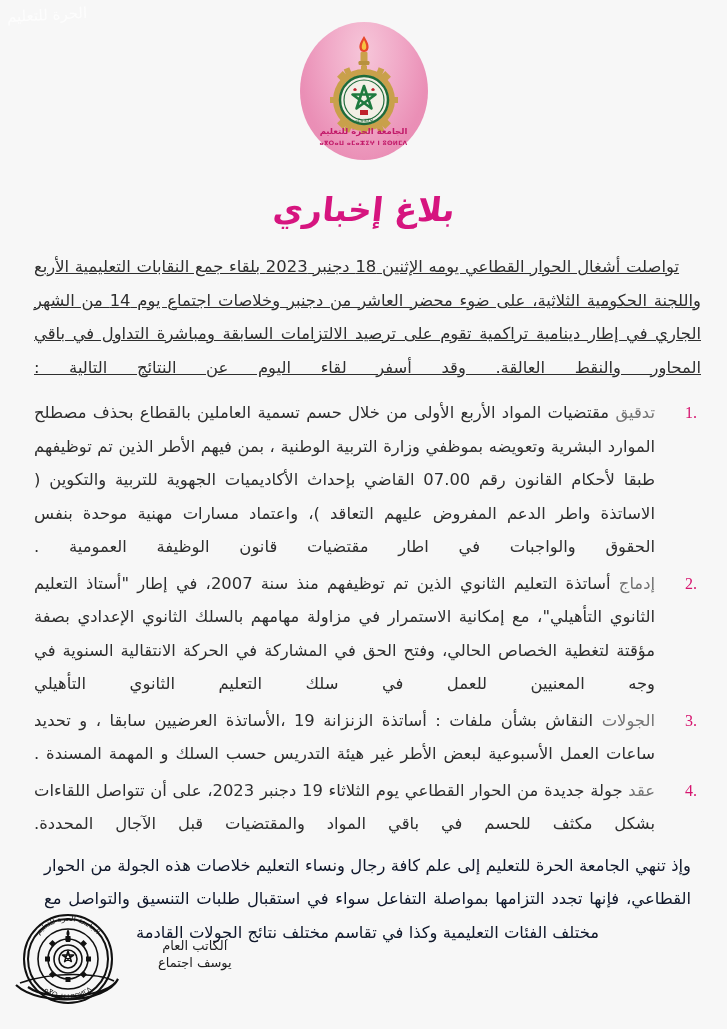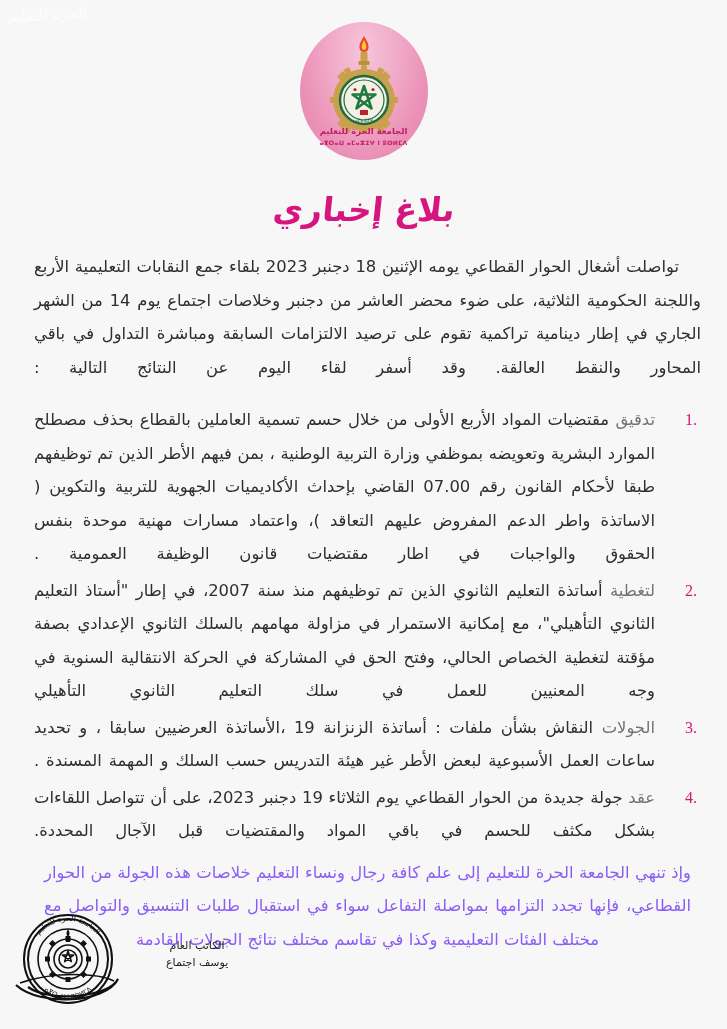--- a/index.html
+++ b/index.html
@@ -117,23 +117,24 @@
     left: 34px;
     direction: rtl;
     text-align: justify;
     text-align-last: justify;
     font-size: 16.4px;
     line-height: 33.5px;
     color: #2e2e2e;
   }
   .para-intro {
     text-indent: 22px;
-    margin: 0 0 19px 0;
+    margin: 0 0 12px 0;
     text-align: justify;
     text-align-last: justify;
+    text-decoration: underline;
   }
   ol.results {
     list-style: none;
     margin: 0;
     padding: 0;
   }
   ol.results > li {
     position: relative;
     padding-right: 46px;
     margin-bottom: 3px;
@@ -148,21 +149,21 @@
     color: #d6156f;
     font-family: "Liberation Serif", "DejaVu Serif", serif;
     font-size: 16px;
     direction: ltr;
   }
   .kw {
     color: #737373;
   }
   .para-closing {
     margin: 8px 0 0 0;
-    color: #8b5cf6;
+    color: #0f172a;
     text-align: justify;
     text-align-last: center;
     padding: 0 10px;
   }
 
   
   .sign-area {
     position: absolute;
     left: 8px;
     bottom: 6px;
@@ -175,25 +176,24 @@
     top: 6px;
     width: 108px;
     height: 102px;
   }
   .sign-text {
     position: absolute;
     left: 150px;
     top: 32px;
     direction: rtl;
     text-align: center;
-    font-size: 11px;
+    font-size: 13px;
     line-height: 17px;
     color: #1d1d1d;
     white-space: nowrap;
-    margin-left: 8px;
   }
 </style>
 </head>
 <body>
 
 <div class="page">
 
   <div class="watermark">الحرة للتعليم</div>
 
   <div class="logo-wrap">
@@ -250,21 +250,21 @@
 
   <div class="body-block">
 
     <p class="para-intro">تواصلت أشغال الحوار القطاعي يومه الإثنين 18 دجنبر 2023 بلقاء جمع النقابات التعليمية الأربع واللجنة الحكومية الثلاثية، على ضوء محضر العاشر من دجنبر  وخلاصات اجتماع يوم 14 من الشهر الجاري في إطار دينامية تراكمية تقوم على ترصيد الالتزامات السابقة ومباشرة التداول في باقي المحاور والنقط العالقة. وقد أسفر لقاء اليوم عن النتائج التالية :</p>
 
     <ol class="results">
       <li>
         <span class="li-num">1.</span><span class="kw">تدقيق</span><span> مقتضيات المواد الأربع الأولى من خلال حسم تسمية العاملين بالقطاع بحذف مصطلح الموارد البشرية وتعويضه بموظفي وزارة التربية الوطنية ، بمن فيهم الأطر الذين تم توظيفهم طبقا لأحكام القانون رقم 07.00 القاضي بإحداث الأكاديميات الجهوية للتربية والتكوين ( الاساتذة واطر الدعم المفروض عليهم التعاقد )، واعتماد مسارات مهنية موحدة بنفس الحقوق والواجبات في اطار مقتضيات قانون الوظيفة العمومية .</span>
       </li>
       <li>
-        <span class="li-num">2.</span><span class="kw">لتغطية</span><span> أساتذة التعليم الثانوي الذين تم توظيفهم منذ سنة 2007، في إطار "أستاذ التعليم الثانوي التأهيلي"، مع إمكانية الاستمرار في مزاولة مهامهم بالسلك الثانوي الإعدادي بصفة مؤقتة لتغطية الخصاص الحالي، وفتح الحق في المشاركة في الحركة الانتقالية السنوية في وجه المعنيين للعمل في سلك التعليم الثانوي التأهيلي</span>
+        <span class="li-num">2.</span><span class="kw">إدماج</span><span> أساتذة التعليم الثانوي الذين تم توظيفهم منذ سنة 2007، في إطار "أستاذ التعليم الثانوي التأهيلي"، مع إمكانية الاستمرار في مزاولة مهامهم بالسلك الثانوي الإعدادي بصفة مؤقتة لتغطية الخصاص الحالي، وفتح الحق في المشاركة في الحركة الانتقالية السنوية في وجه المعنيين للعمل في سلك التعليم الثانوي التأهيلي</span>
       </li>
       <li>
         <span class="li-num">3.</span><span class="kw">الجولات</span><span> النقاش بشأن ملفات : أساتذة الزنزانة 19 ،الأساتذة العرضيين سابقا ، و تحديد ساعات العمل الأسبوعية لبعض الأطر غير هيئة التدريس حسب السلك و المهمة المسندة .</span>
       </li>
       <li>
         <span class="li-num">4.</span><span class="kw">عقد</span><span> جولة جديدة من الحوار القطاعي يوم الثلاثاء 19 دجنبر 2023، على أن تتواصل اللقاءات بشكل مكثف للحسم في باقي المواد والمقتضيات قبل الآجال المحددة.</span>
       </li>
     </ol>
 
     <p class="para-closing">وإذ تنهي الجامعة الحرة للتعليم إلى علم كافة رجال ونساء التعليم خلاصات هذه الجولة من الحوار القطاعي، فإنها تجدد التزامها بمواصلة التفاعل سواء في استقبال طلبات التنسيق والتواصل مع مختلف الفئات التعليمية وكذا في تقاسم مختلف نتائج الجولات القادمة</p>

